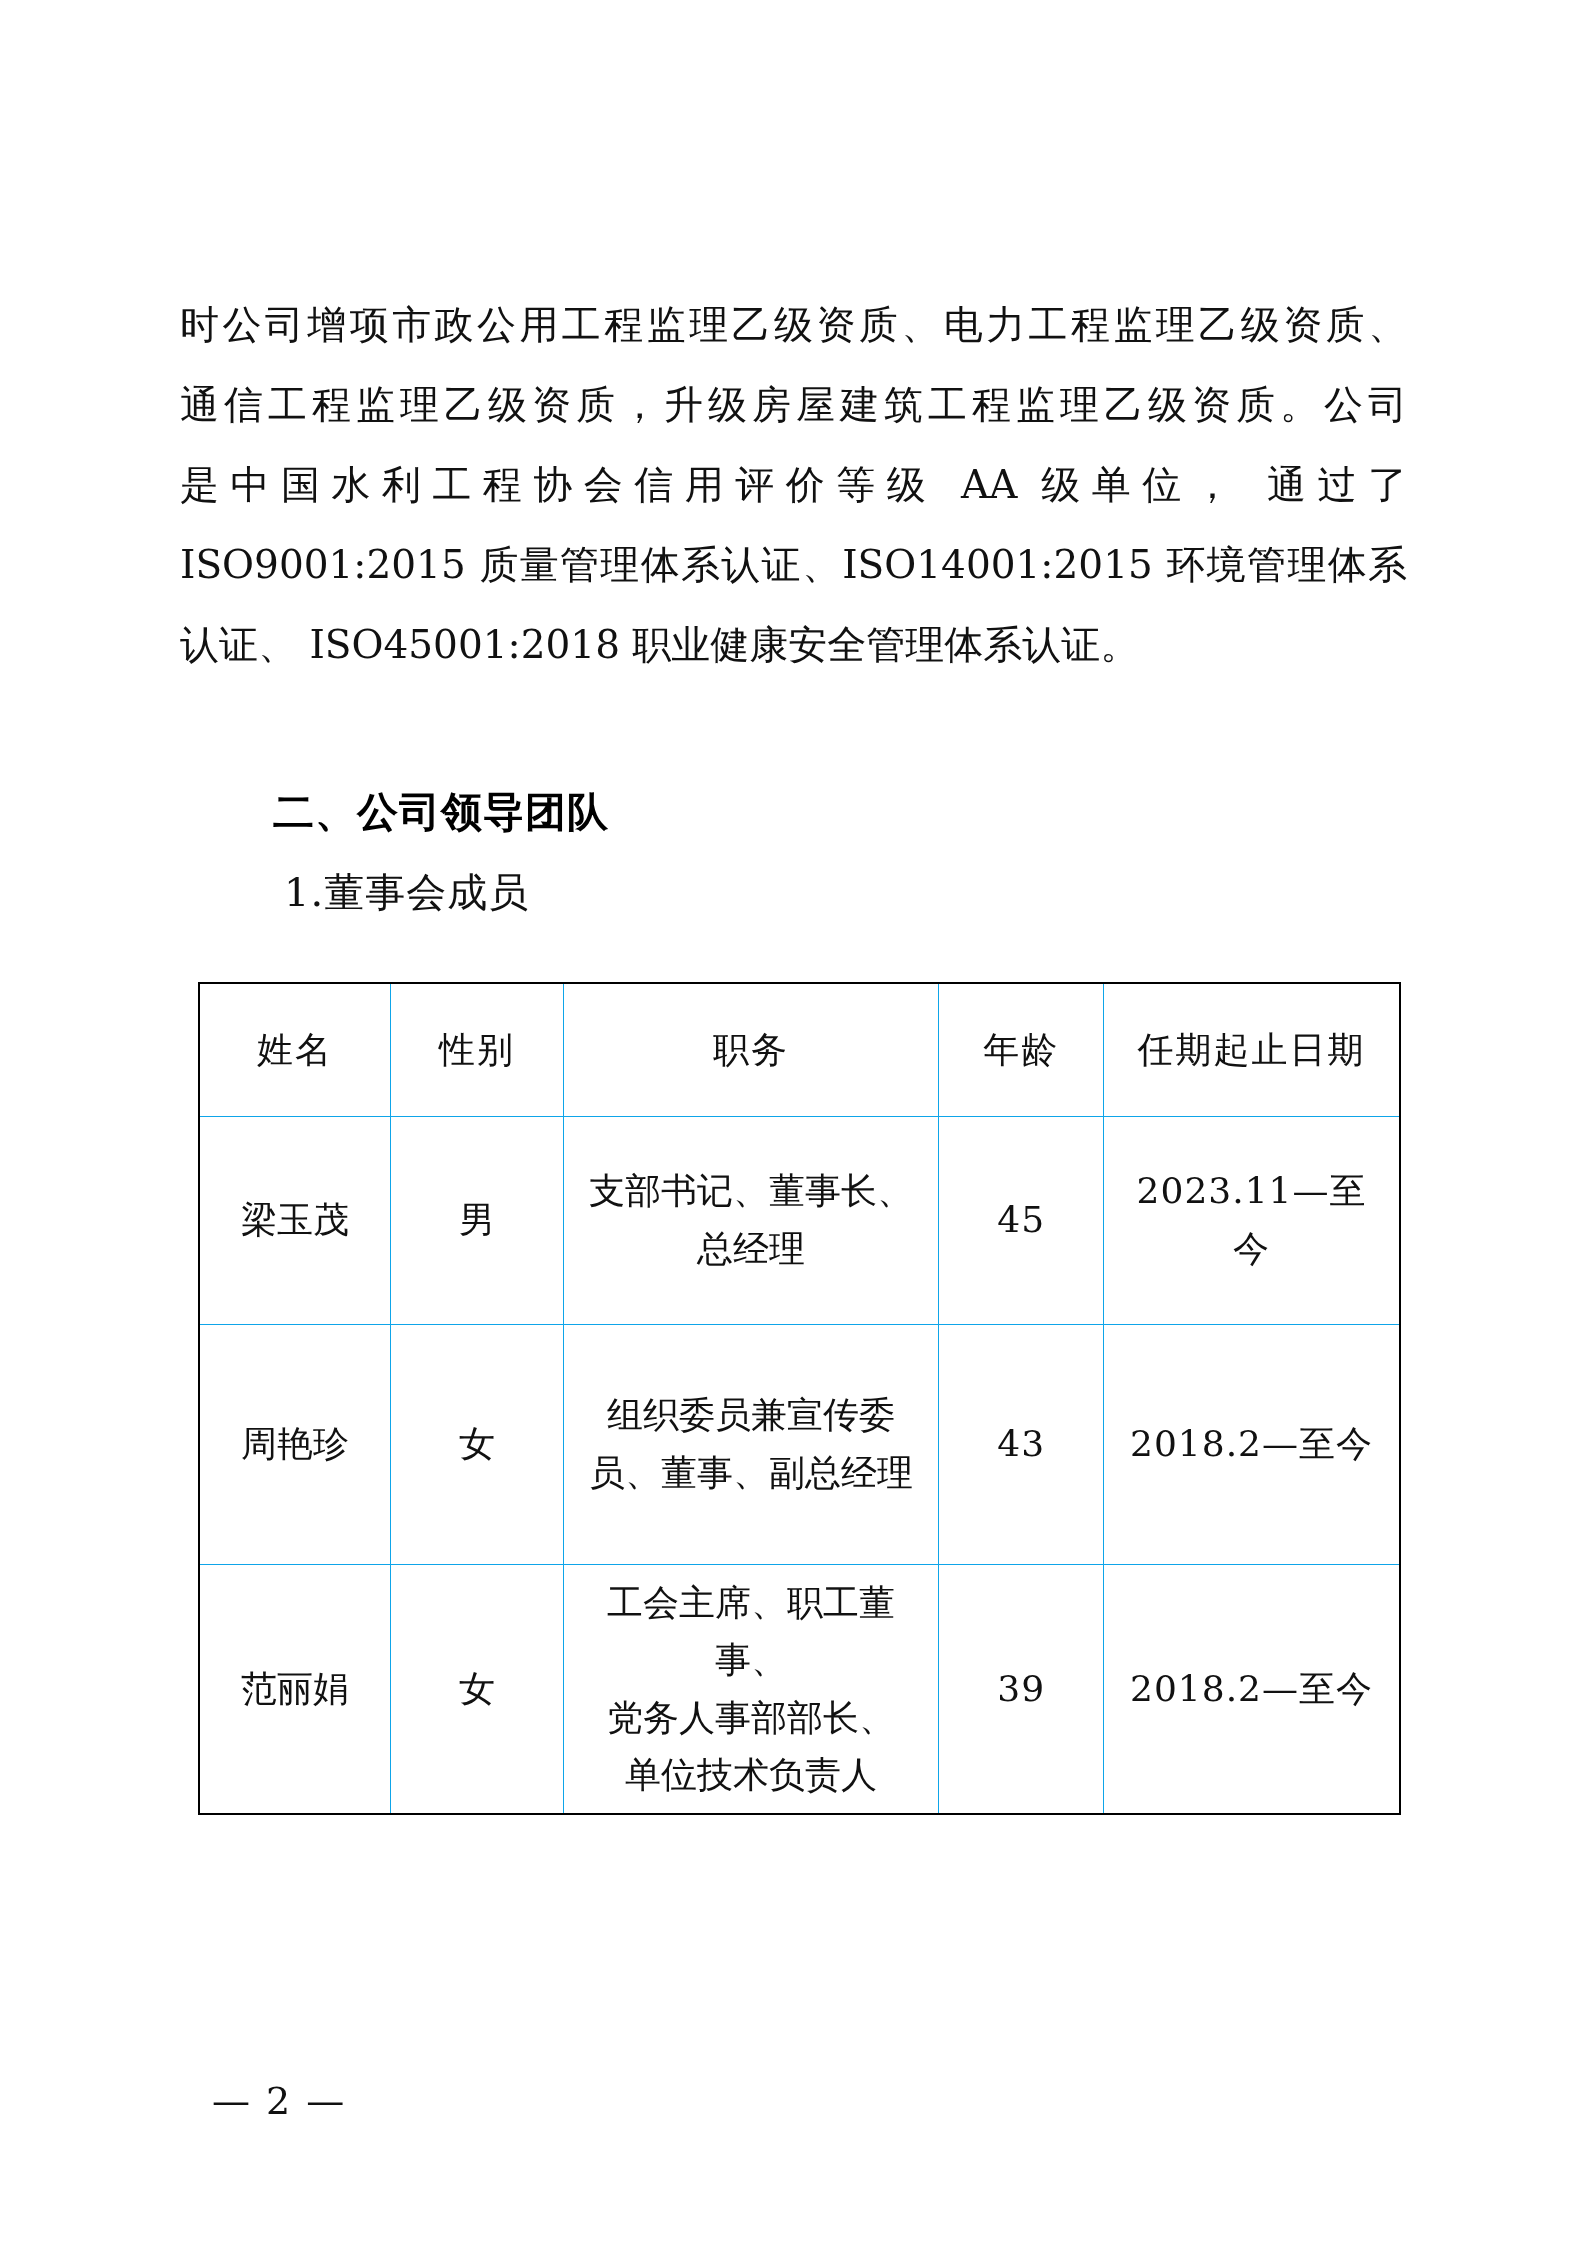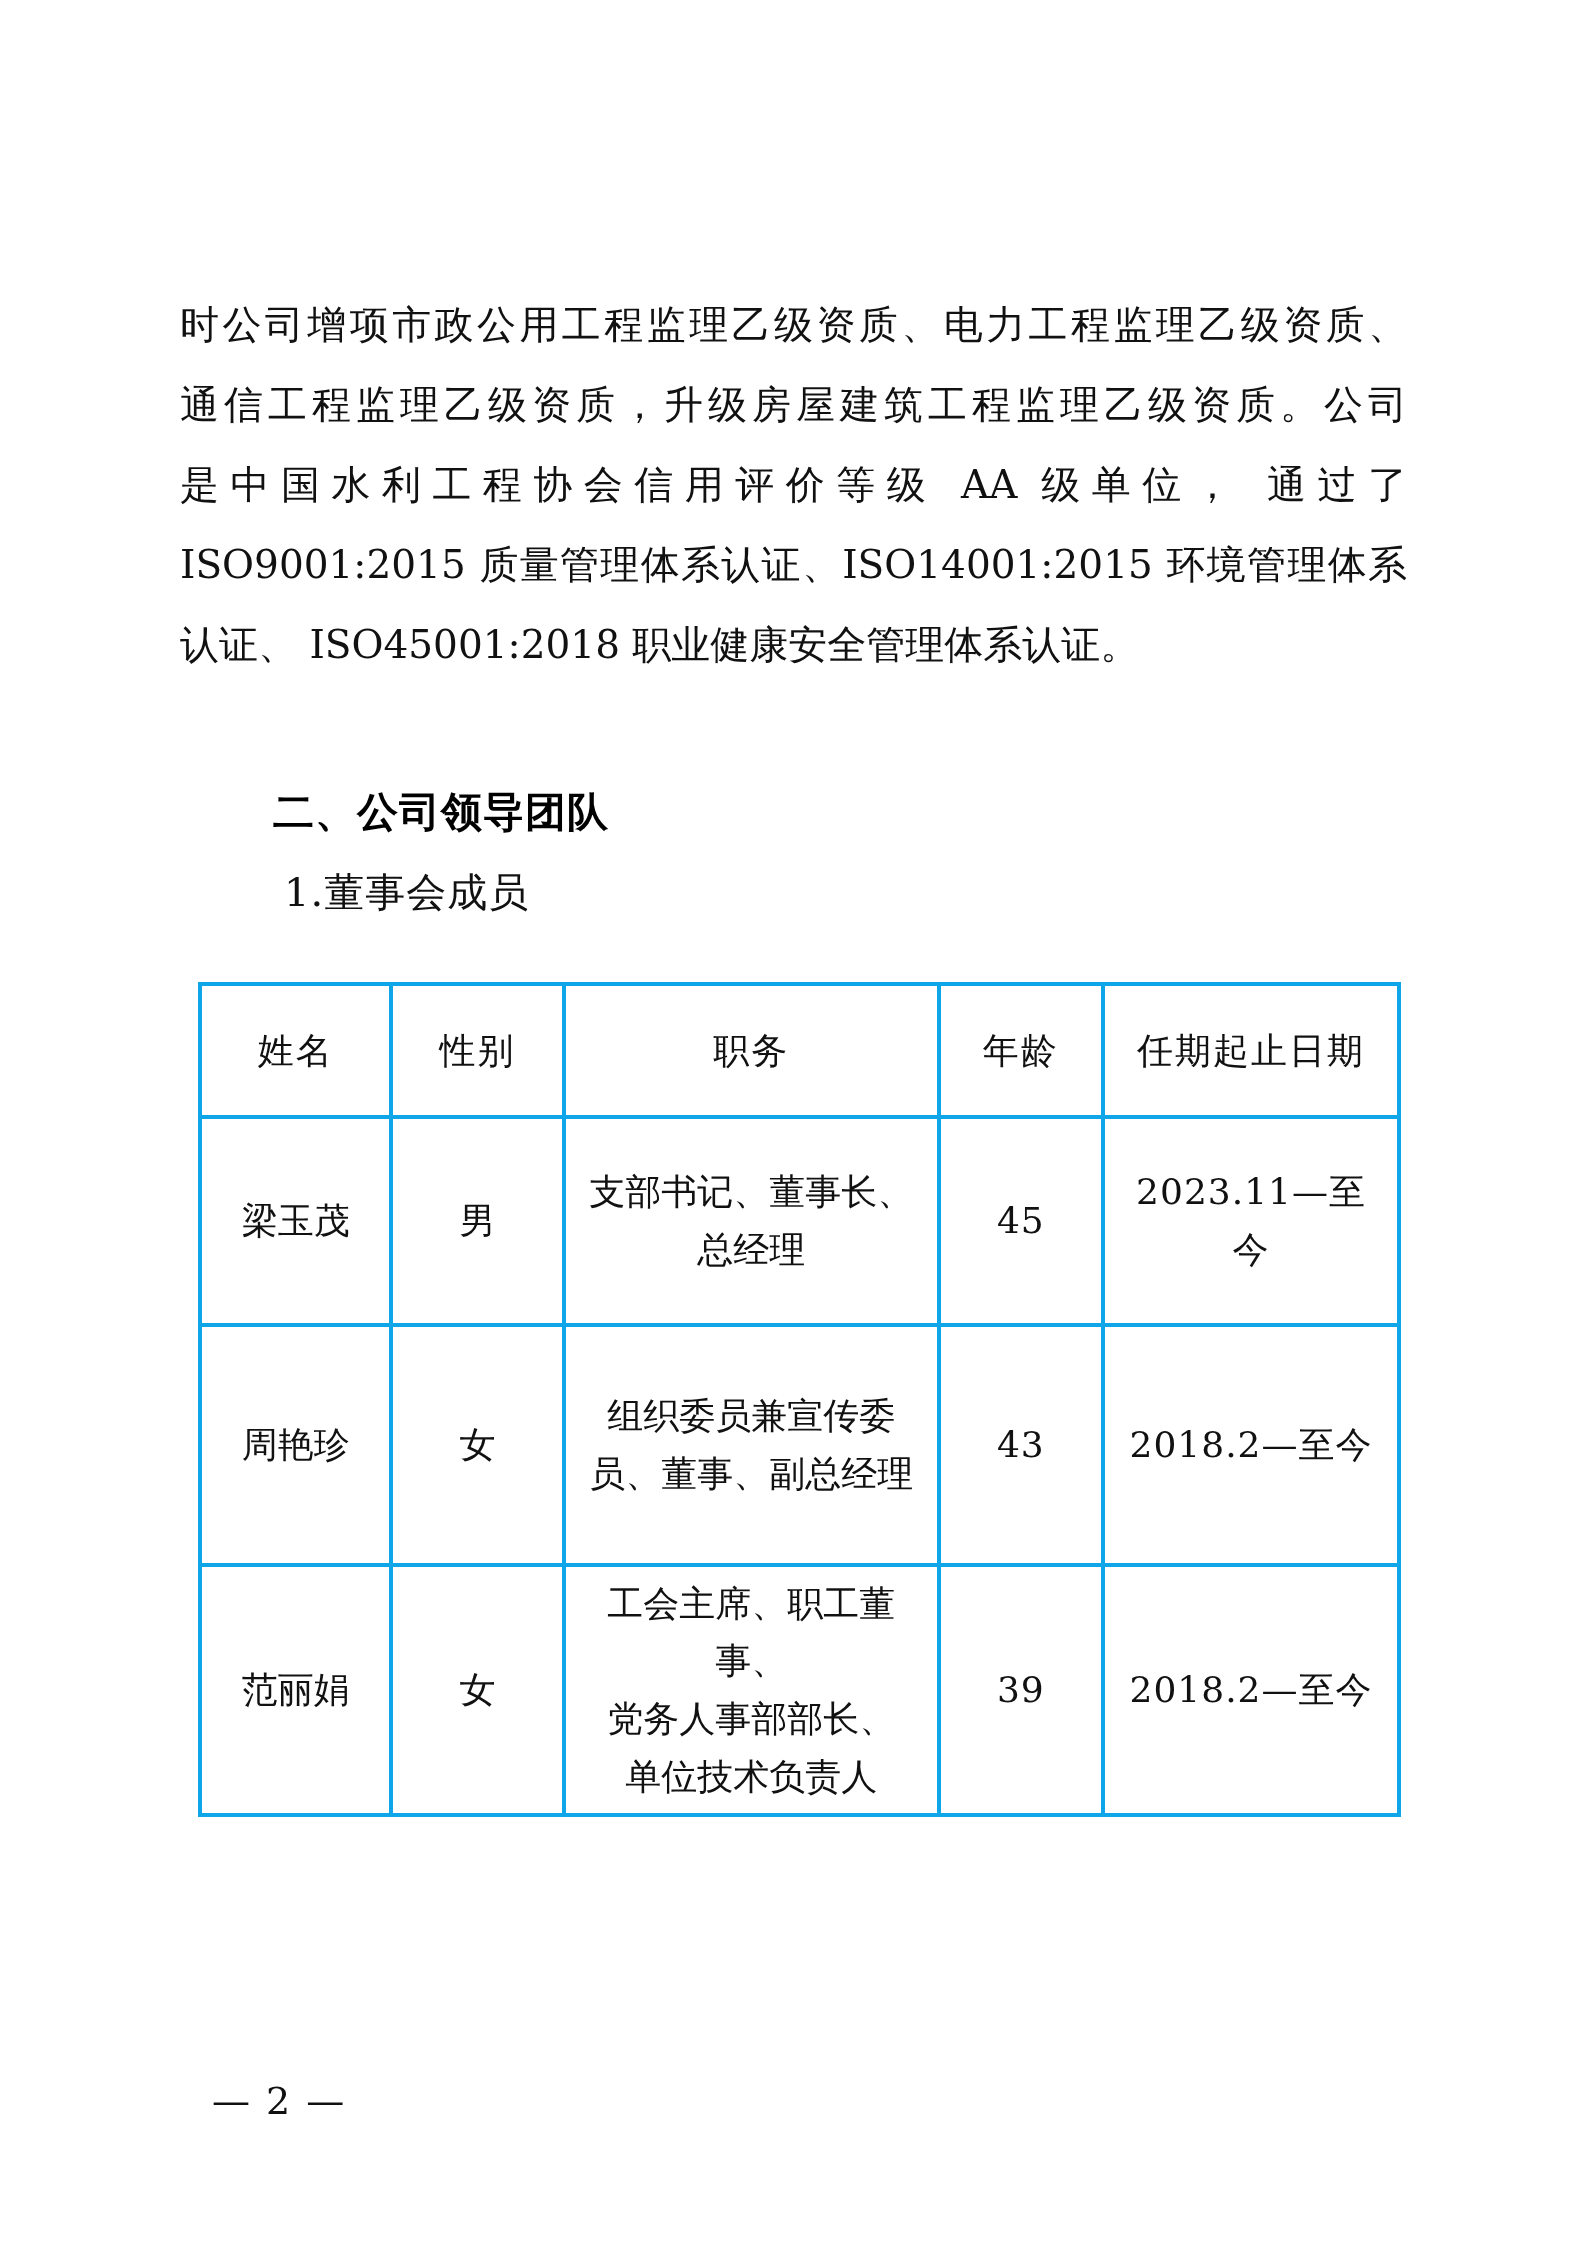--- a/index.html
+++ b/index.html
@@ -61,21 +61,21 @@
   
   table.board {
     position: absolute;
     left: 198px; top: 982px;
     width: 1203px;
     border-collapse: collapse;
     table-layout: fixed;
     border: 2px solid #000000;
   }
   table.board th, table.board td {
-    border: 4px solid #0ea5e9;
+    border: 1px solid #0ea5e9;
     text-align: center;
     vertical-align: middle;
     font-weight: normal;
     font-size: 36px;
     color: #111111;
     padding: 2px 16px;
     line-height: 1.6;
   }
   table.board th { letter-spacing: 2px; }
   tr.hdr    { height: 133px; }

